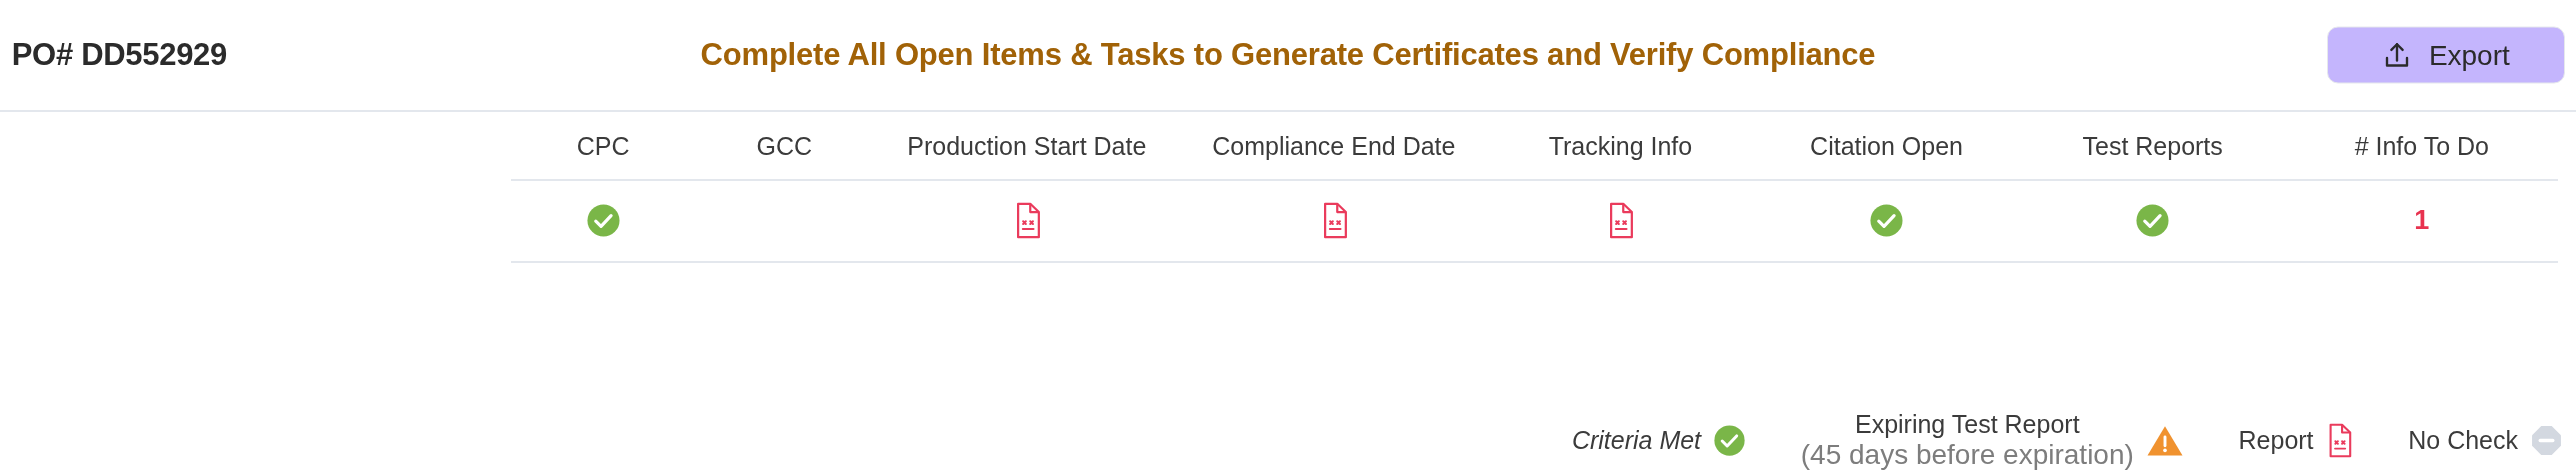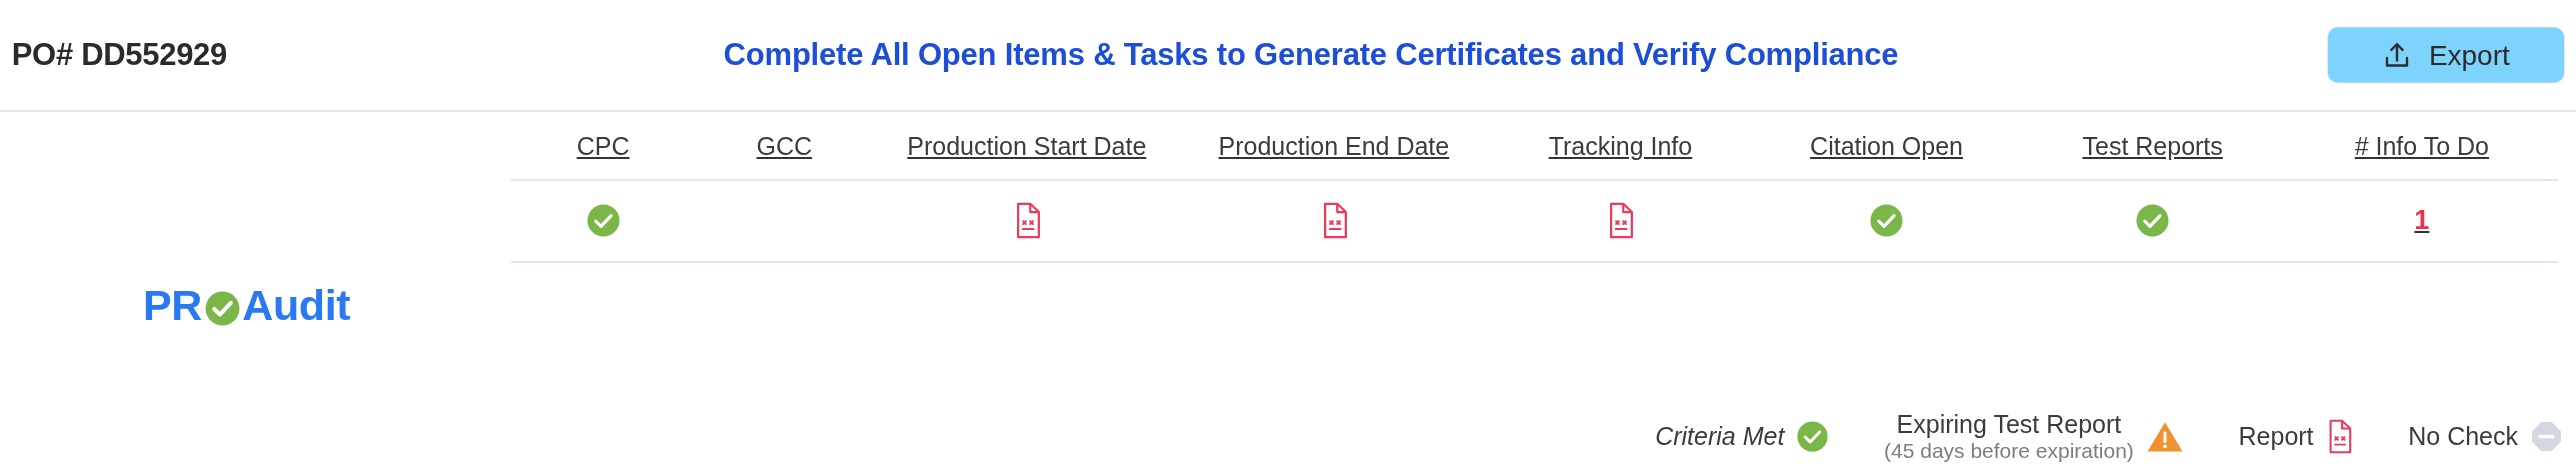--- a/index.html
+++ b/index.html
@@ -32,35 +32,34 @@
     white-space: nowrap;
   }
   .page-title {
     position: absolute;
     left: 50%;
     top: 50%;
     transform: translate(-50%, -50%);
     font-size: 31px;
     font-weight: 700;
     letter-spacing: -0.2px;
-    color: #1d4ed8;
-    white-space: nowrap;
-    margin-left: 23px;
+    color: #a16207;
+    white-space: nowrap;
   }
   .export-button {
     position: absolute;
     right: 11px;
     top: 50%;
     transform: translateY(-50%);
     height: 57px;
     min-width: 238px;
     padding: 0 25px;
     border: 1.7px solid #e6e8ec;
     border-radius: 11px;
-    background: #7dd3fc;
+    background: #c4b5fd;
     display: flex;
     align-items: center;
     justify-content: center;
     gap: 16.7px;
     cursor: pointer;
   }
   .export-button .lbl {
     font-size: 28px;
     font-weight: 400;
     color: #2b2b2b;
@@ -98,21 +97,20 @@
   .table-wrap {
     position: absolute;
     left: 511px;
     top: 13.3px;
     width: 2047px;
   }
   table.audit-table {
     width: 100%;
     border-collapse: collapse;
     table-layout: fixed;
-    text-decoration: underline;
   }
   table.audit-table th {
     font-size: 25px;
     font-weight: 400;
     color: #3b3b3b;
     text-align: center;
     padding: 6.7px 0 18.3px 0;
     border-bottom: 2.5px solid #e3e7ed;
     white-space: nowrap;
   }
@@ -160,21 +158,21 @@
   .legend-item:first-child { margin-left: 8px; font-style: italic; }
   .legend-text { display: flex; flex-direction: column; align-items: center; }
   .legend-label {
     font-size: 25px;
     font-weight: 400;
     color: #3b3b3b;
     white-space: nowrap;
     line-height: 1.15;
   }
   .legend-sub {
-    font-size: 21px;
+    font-size: 28px;
     color: #7d7d7d;
     white-space: nowrap;
     line-height: 1.15;
     text-align: center;
   }
   .legend-icon-ok { width: 33px; height: 33px; display: block; }
   .legend-icon-warn { width: 38px; height: 35px; display: block; }
   .legend-icon-expired { width: 37px; height: 37px; display: block; }
   .legend-icon-doc { width: 28px; height: 35px; display: block; }
   .legend-icon-nodata { width: 33px; height: 33px; display: block; }
@@ -193,39 +191,29 @@
         <path d="M7.5 7.5 12 3l4.5 4.5"></path>
         <path d="M4 14v6h16v-6"></path>
       </svg>
     </span>
     <span class="lbl">Export</span>
   </div>
 </div>
 
 <div class="body-area">
 
-  <div class="logo">
-    <span>PR</span>
-    <span>
-      <svg class="logo-check" viewBox="0 0 24 24">
-        <circle cx="12" cy="12" r="11" fill="#7ab648"></circle>
-        <path d="M6.6 12.3l3.7 3.7 7.1-7.6" fill="none" stroke="#ffffff" stroke-width="2.6" stroke-linecap="round" stroke-linejoin="round"></path>
-      </svg>
-    </span>
-    <span> Audit</span>
-  </div>
 
   <div class="table-wrap">
     <table class="audit-table">
       <thead>
         <tr>
           <th style="width:9.0%">CPC</th>
           <th style="width:8.7%">GCC</th>
           <th style="width:15.0%">Production Start Date</th>
-          <th style="width:15.0%">Production End Date</th>
+          <th style="width:15.0%">Compliance End Date</th>
           <th style="width:13.0%">Tracking Info</th>
           <th style="width:13.0%">Citation Open</th>
           <th style="width:13.0%">Test Reports</th>
           <th style="width:13.3%"># Info To Do</th>
         </tr>
       </thead>
       <tbody>
         <tr>
 
           <td>

